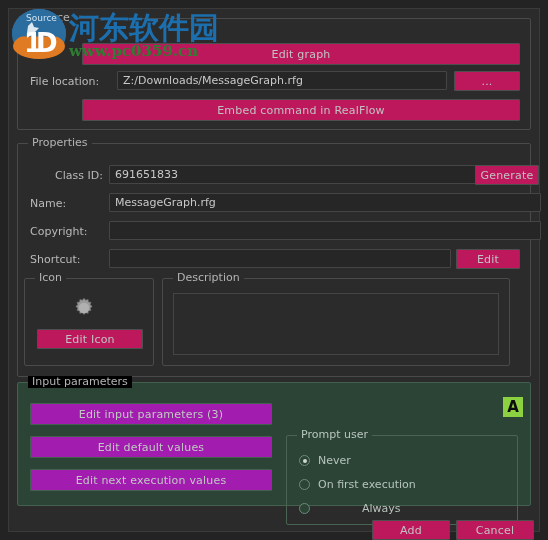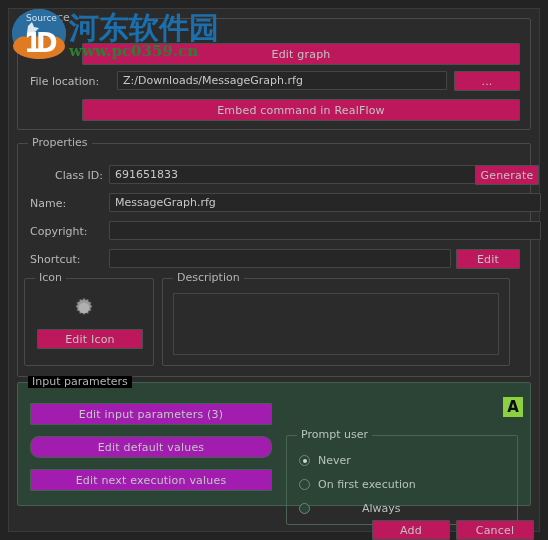--- a/index.html
+++ b/index.html
@@ -245,21 +245,21 @@
     <div class="group" id="description-group" style="position:absolute; left:144px; top:134px; width:348px; height:88px;">
       <span class="legend">Description</span>
       <div id="desc-textarea"></div>
     </div>
   </div>
 
   <div class="group greenbg" id="input-params-group" style="left:8px; top:373px; width:514px; height:124px;">
     <span class="legend">Input parameters</span>
 
     <div class="btn green" style="left:12px; top:20px; width:242px; height:22px;">Edit input parameters (3)</div>
-    <div class="btn green" style="left:12px; top:53px; width:242px; height:22px;border-radius:9px;">Edit default values</div>
+    <div class="btn green" style="left:12px; top:53px; width:242px; height:22px;">Edit default values</div>
     <div class="btn green" style="left:12px; top:86px; width:242px; height:22px;">Edit next execution values</div>
 
     <div class="group" id="prompt-user-group">
       <span class="legend">Prompt user</span>
 
       <div class="radio-row" style="left:12px; top:18px;">
         <span class="radio-dot checked"></span>
         <span>Never</span>
       </div>
       <div class="radio-row" style="left:12px; top:42px;">

